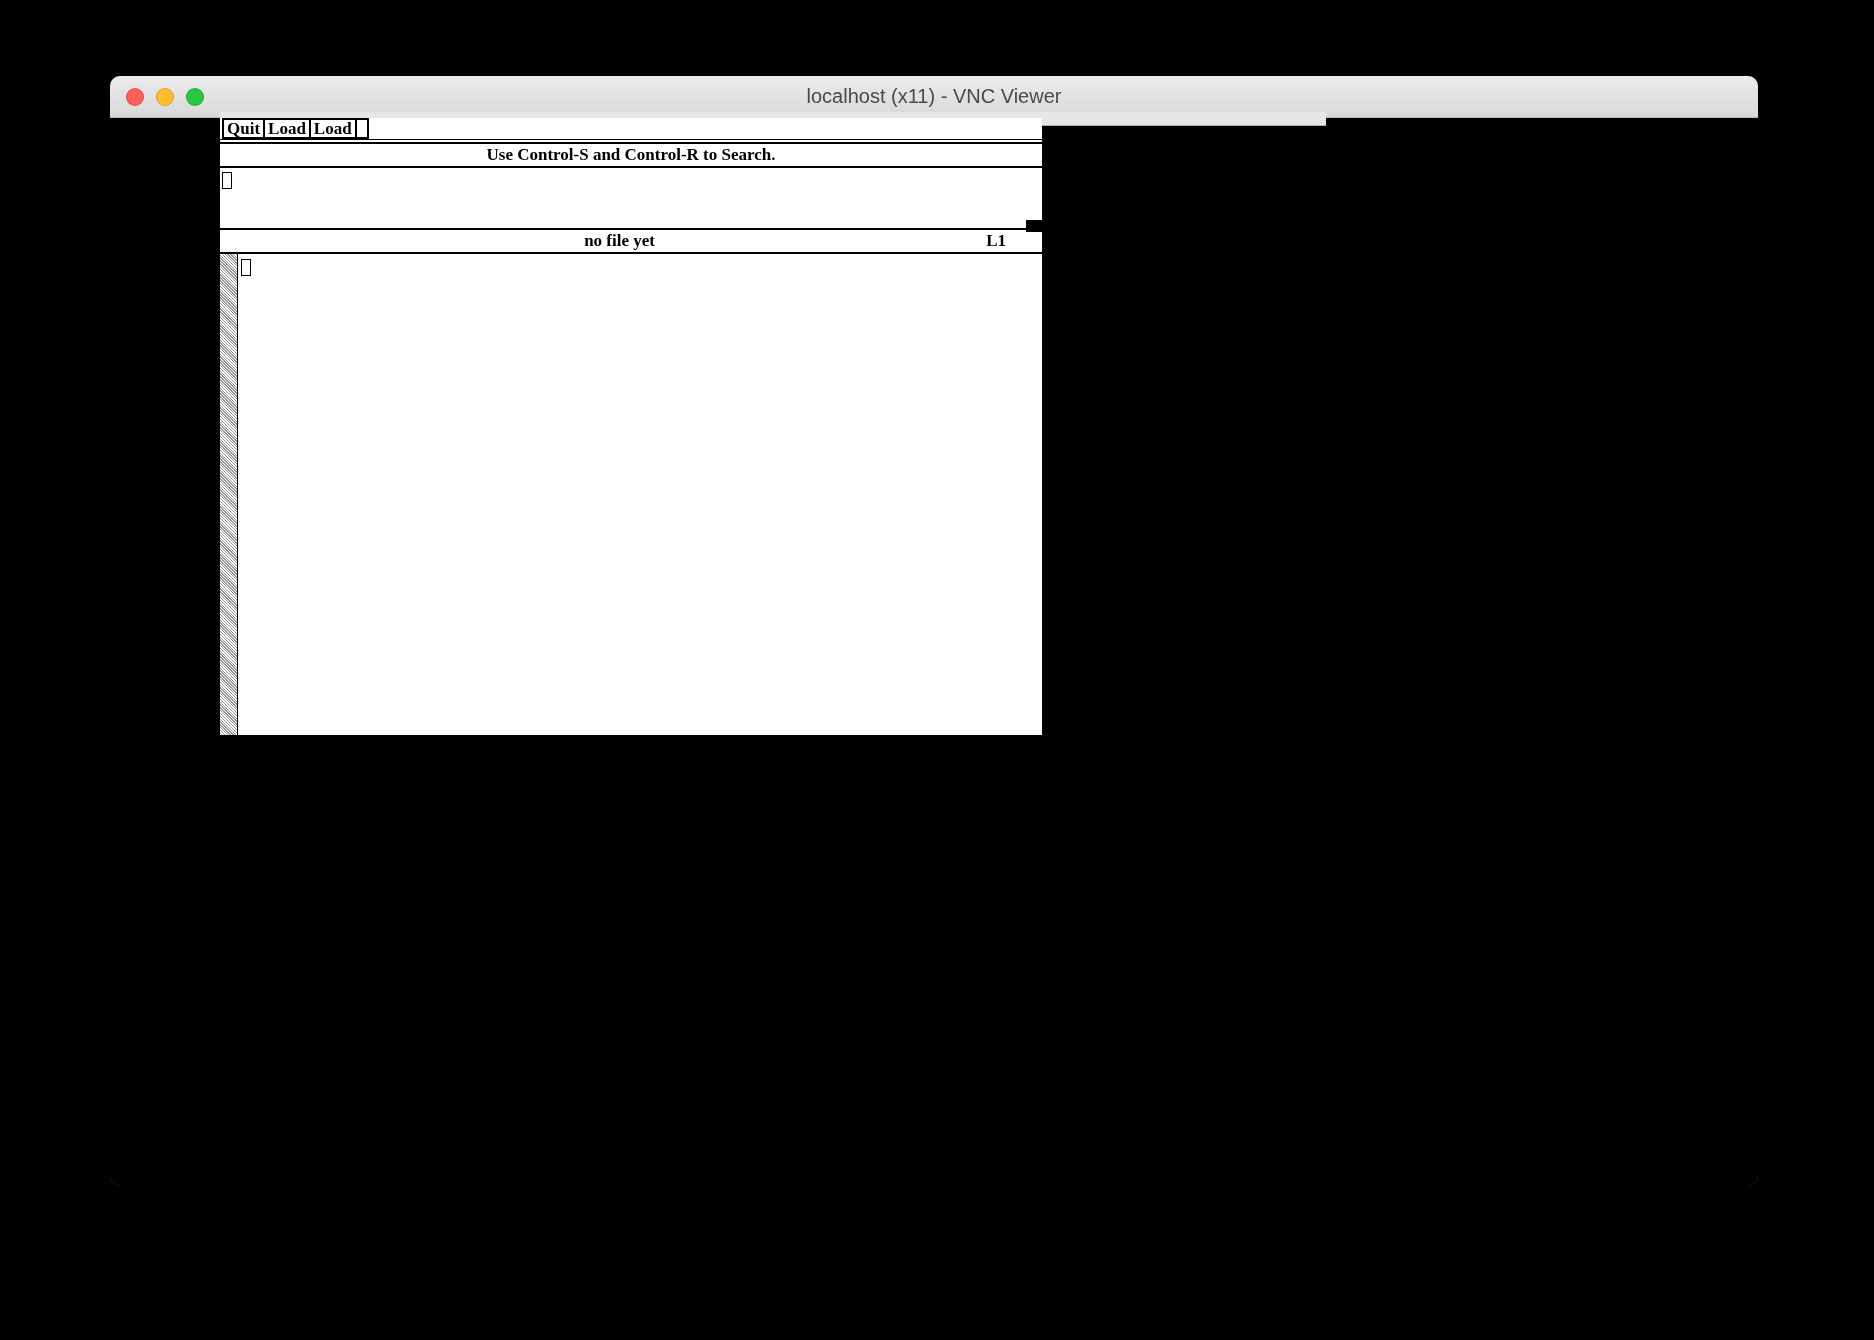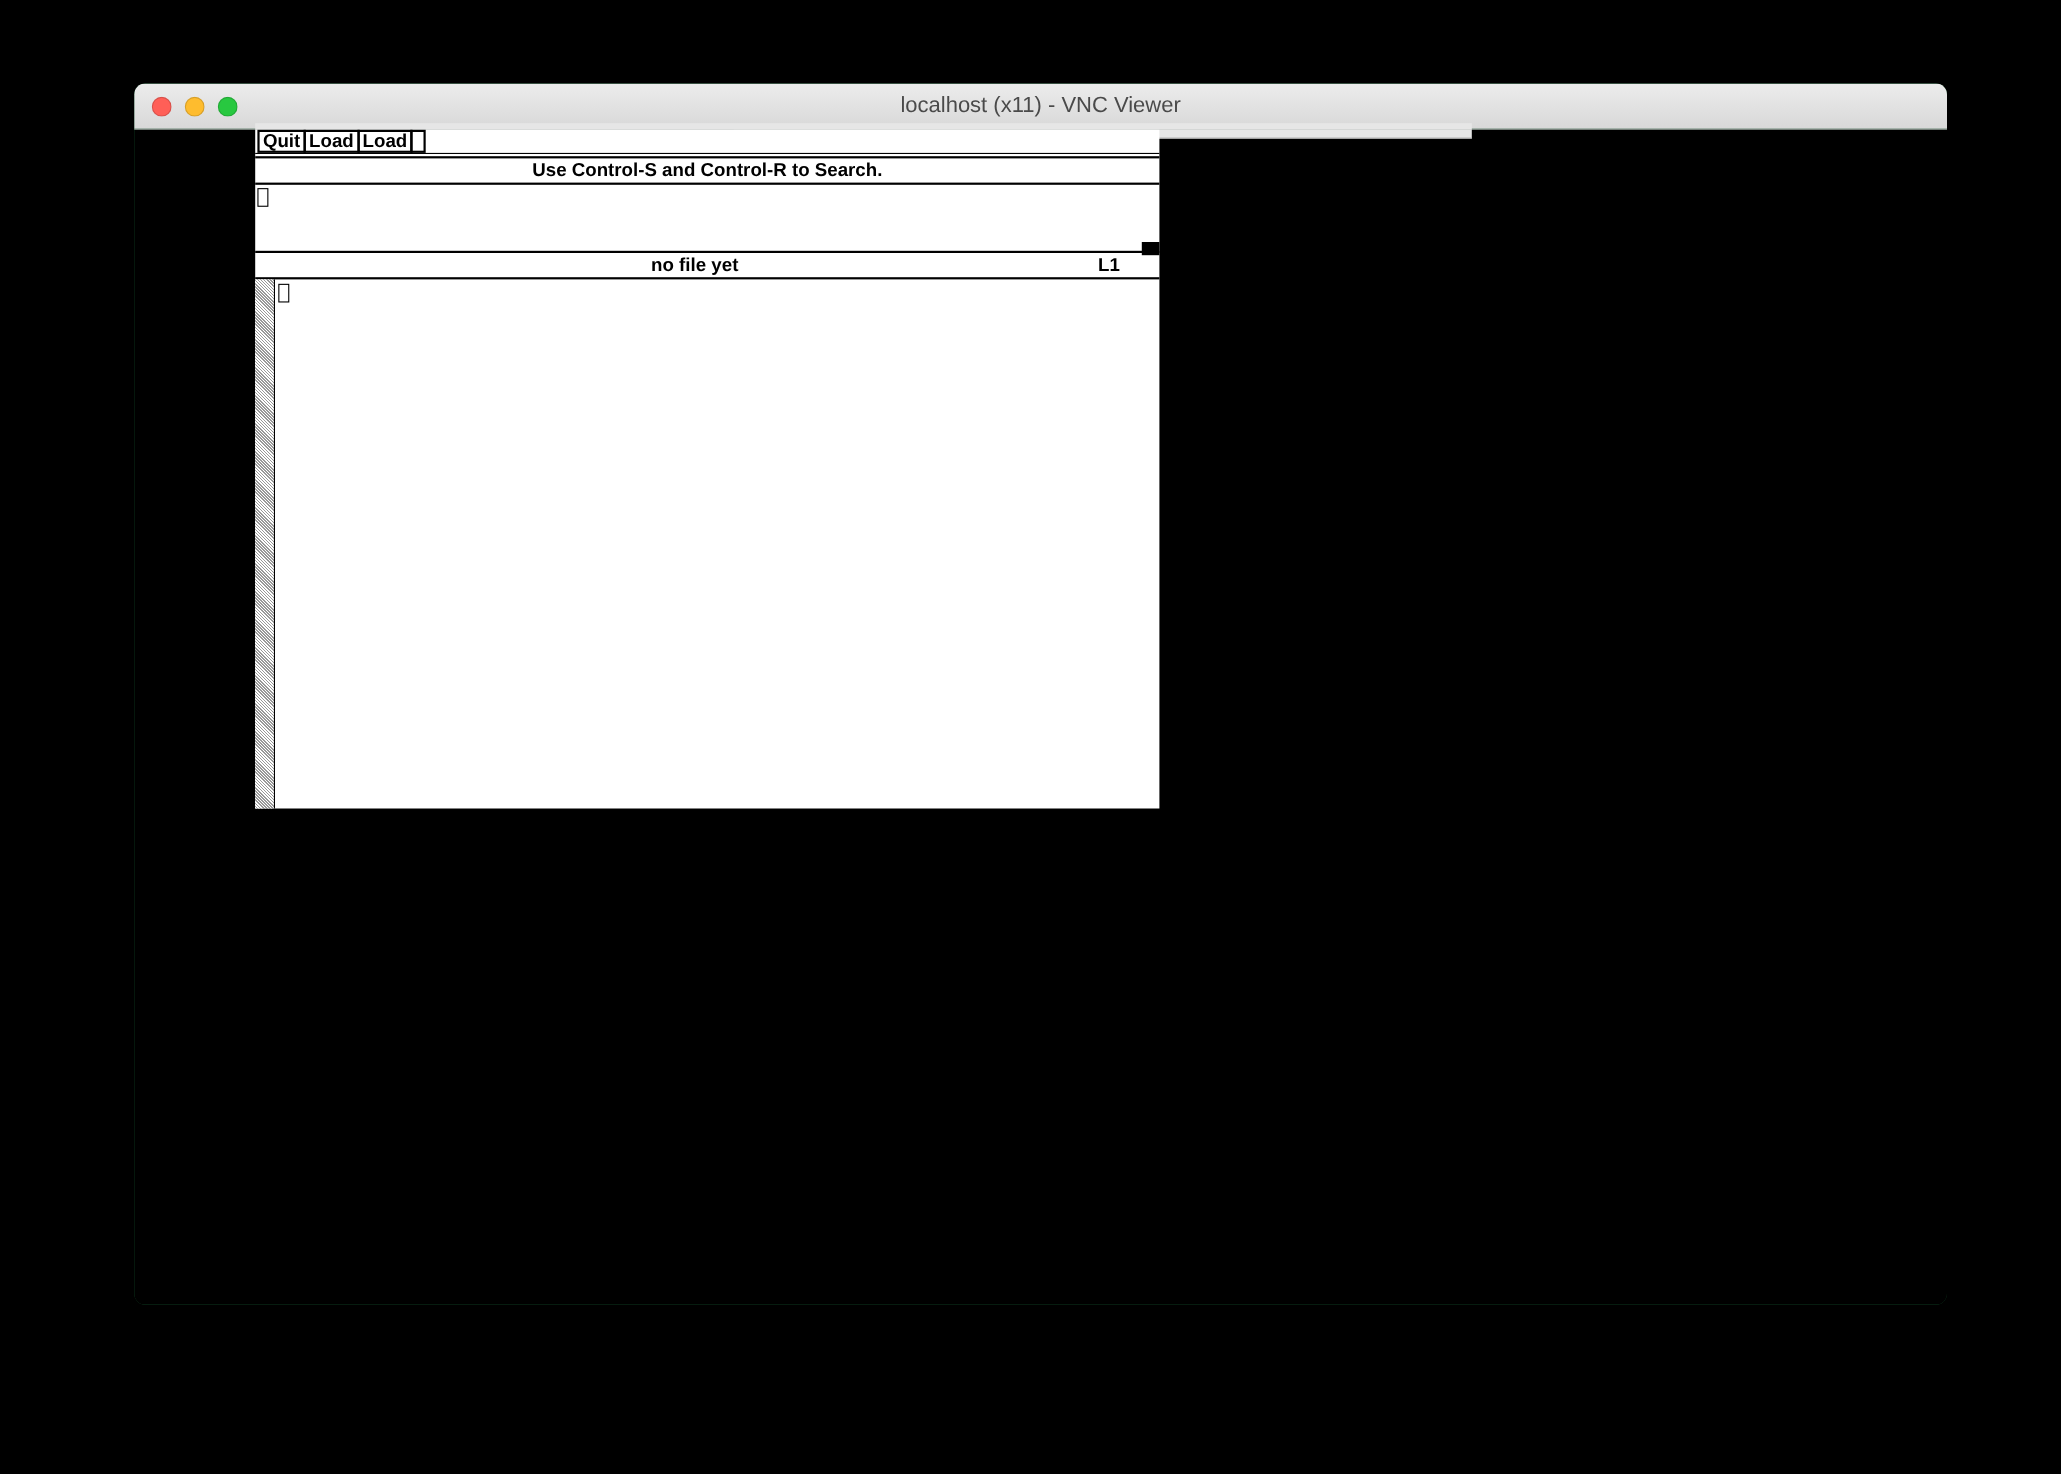--- a/index.html
+++ b/index.html
@@ -6,25 +6,25 @@
     body {
       width: 1874px;
       height: 1340px;
       background: #000;
       font-family: -apple-system, "Helvetica Neue", Arial, sans-serif;
       position: relative;
       overflow: hidden;
     }
     .mac-window {
       position: absolute;
-      left: 122px;
+      left: 110px;
       top: 76px;
       width: 1648px;
       height: 1110px;
-      background: #14532d;
+      background: #c2410c;
       border-radius: 10px;
       box-shadow: 0 30px 70px rgba(0,0,0,0.6);
       overflow: hidden;
     }
     .titlebar {
       height: 42px;
       background: linear-gradient(#ececec, #d8d8d8);
       border-bottom: 1px solid #b5b5b5;
       display: flex;
       align-items: center;
@@ -59,21 +59,21 @@
       background: #000;
     }
     
     .editor {
       position: absolute;
       left: 110px;
       top: 0px;
       width: 822px;
       height: 617px;
       background: #fff;
-      font-family: Liberation Sans, sans-serif;
+      font-family: Liberation Serif, serif;
       font-size: 17px;
       font-weight: bold;
       color: #000;
     }
     .grey-strip {
       position: absolute;
       left: 110px;
       top: -6px;
       width: 1106px;
       height: 6px;

